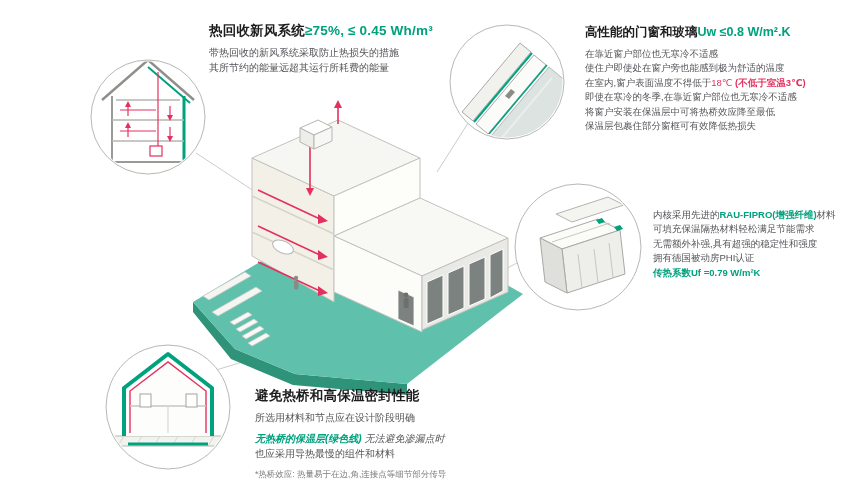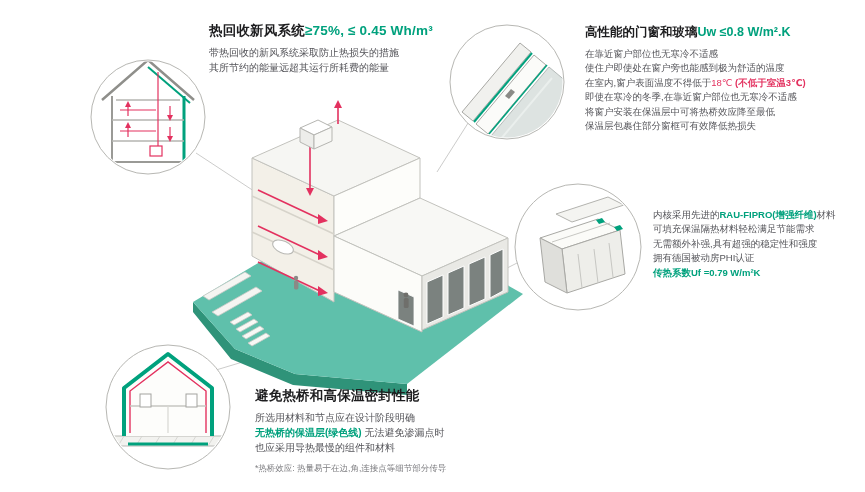--- a/index.html
+++ b/index.html
@@ -11,21 +11,21 @@
   .txt{position:absolute;color:#55555a;}
   .heading{font-weight:bold;color:#1d1d1f;}
   .h-lg{font-size:13.5px;letter-spacing:.2px;}
   .h-md{font-size:12.5px;}
   .body{color:#55555a;}
   .b-10{font-size:10px;line-height:1.5;}
   .b-95{font-size:9.5px;line-height:1.52;}
   .green{color:var(--green);}
   .red{color:var(--red);}
   .bold{font-weight:bold;}
-  .mt6{}
+  .mt6{margin-top:6px;font-style:italic;}
   .mt8{}
   .footnote{font-size:8.5px;color:#7d7d80;margin-top:7px;}
   
   .sv-green{stroke:var(--green);}
   .fv-green{fill:var(--green);}
   .sv-red{stroke:var(--red);}
   .fv-red{fill:var(--red);}
   .fv-ground{fill:var(--ground);}
   .fv-ground-dark{fill:var(--groundDark);}
 </style>

